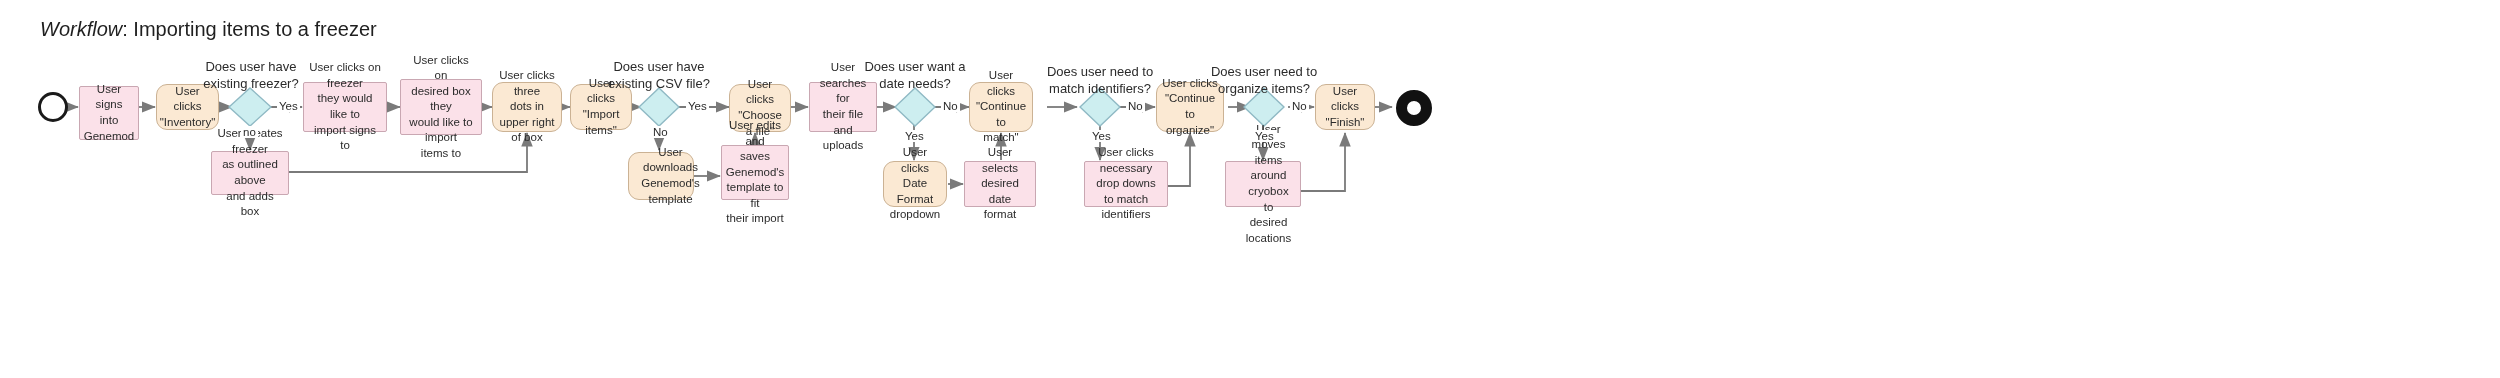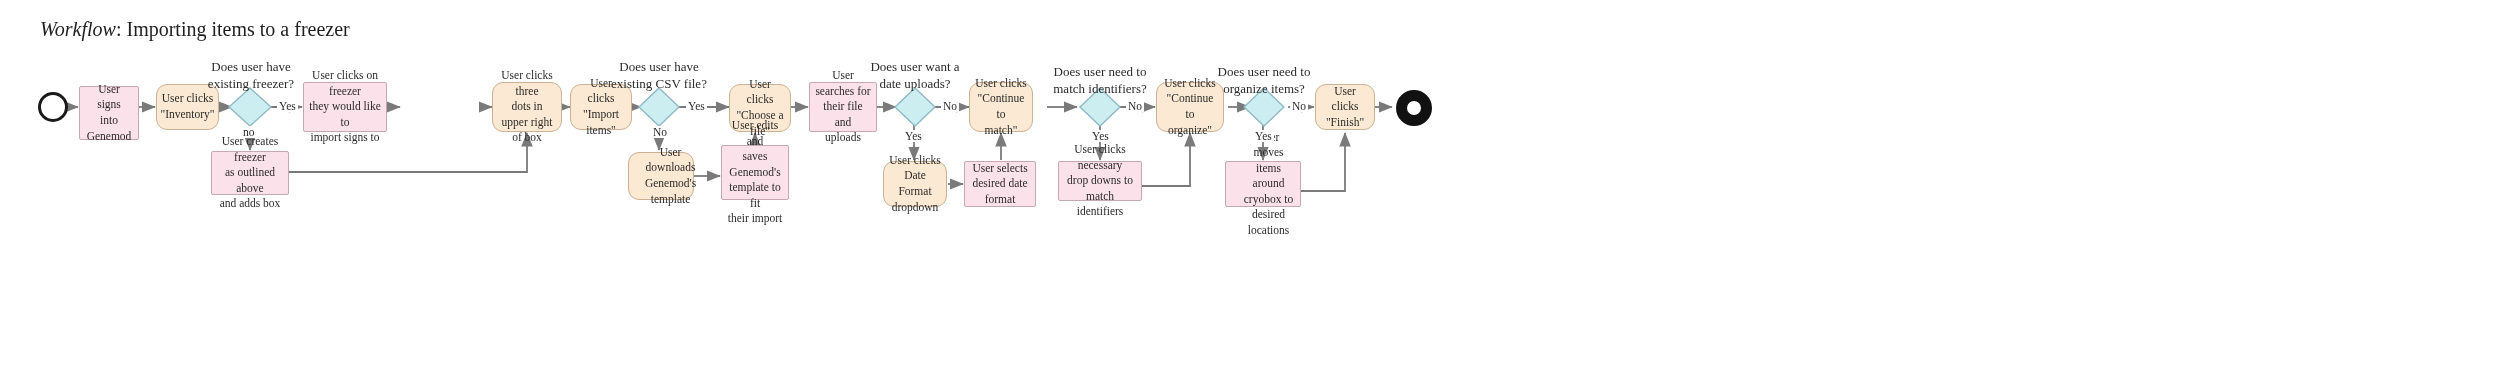--- a/index.html
+++ b/index.html
@@ -10,21 +10,20 @@
   body {
     font-family: "Liberation Sans", sans-serif;
     color: #2b2b2b;
   }
   #canvas {
     position: relative;
     width: 2500px;
     height: 378px;
     background: #ffffff;
     overflow: hidden;
-    font-family: Liberation Serif, serif;
   }
   #title {
     position: absolute;
     left: 40px;
     top: 18px;
     font-size: 20px;
     color: #1f1f1f;
     white-space: nowrap;
   }
   #title .kw { font-style: italic; }
@@ -175,20 +174,24 @@
     <svg class="diamond-shape" viewBox="0 0 44 40">
         <polygon points="22,1 43,20 22,39 1,20" fill="#cdeef0" stroke="#8fb9c4" stroke-width="1.4"></polygon>
       </svg>
   </div>
   <div class="label" style="left:195px; top:59px; width:112px;">Does user have
 existing freezer?</div>
 
   <div class="node pink" style="left:303px; top:82px;  width:84px;  height:50px;">User clicks on freezer
 they would like to
 import signs to</div>
+  <div class="node pink" style="left:400px; top:79px;  width:82px;  height:56px;">User clicks on
+desired box they
+would like to import
+items to</div>
   <div class="node tan" style="left:492px; top:82px;  width:70px;  height:50px;">User clicks three
 dots in upper right
 of box</div>
   <div class="node tan" style="left:570px; top:84px;  width:62px;  height:46px;">User clicks
 "Import items"</div>
 
   <div class="node decision" style="left:638px; top:87px; width:42px; height:40px;">
     <svg class="diamond-shape" viewBox="0 0 42 40">
         <polygon points="21,1 41,20 21,39 1,20" fill="#cdeef0" stroke="#8fb9c4" stroke-width="1.4"></polygon>
       </svg>
@@ -201,21 +204,21 @@
   <div class="node pink" style="left:809px; top:82px;  width:68px;  height:50px;">User searches for
 their file and
 uploads</div>
 
   <div class="node decision" style="left:894px; top:87px; width:42px; height:40px;">
     <svg class="diamond-shape" viewBox="0 0 42 40">
         <polygon points="21,1 41,20 21,39 1,20" fill="#cdeef0" stroke="#8fb9c4" stroke-width="1.4"></polygon>
       </svg>
   </div>
   <div class="label" style="left:859px; top:59px; width:112px;">Does user want a
-date uploads?</div>
+date needs?</div>
 
   <div class="node tan" style="left:969px; top:82px;  width:64px;  height:50px;">User clicks
 "Continue to
 match"</div>
 
   <div class="node decision" style="left:1079px; top:87px; width:42px; height:40px;">
     <svg class="diamond-shape" viewBox="0 0 42 40">
         <polygon points="21,1 41,20 21,39 1,20" fill="#cdeef0" stroke="#8fb9c4" stroke-width="1.4"></polygon>
       </svg>
   </div>
@@ -248,21 +251,21 @@
   <div class="node pink" style="left:721px; top:145px; width:68px;  height:55px;">User edits and
 saves Genemod's
 template to fit
 their import</div>
   <div class="node tan" style="left:883px; top:161px; width:64px;  height:46px;">User clicks
 Date Format
 dropdown</div>
   <div class="node pink" style="left:964px; top:161px; width:72px;  height:46px;">User selects
 desired date
 format</div>
-  <div class="node pink" style="left:1058px; top:161px; width:84px; height:40px;">User clicks necessary
+  <div class="node pink" style="left:1084px; top:161px; width:84px; height:46px;">User clicks necessary
 drop downs to match
 identifiers</div>
   <div class="node pink" style="left:1225px; top:161px; width:76px;  height:46px;padding-left:16px;">User moves items
 around cryobox to
 desired locations</div>
 
   <div class="edge-label" style="left:277px; top:100px;">Yes</div>
   <div class="edge-label" style="left:241px; top:126px;">no</div>
   <div class="edge-label" style="left:686px; top:100px;">Yes</div>
   <div class="edge-label" style="left:651px; top:126px;">No</div>

